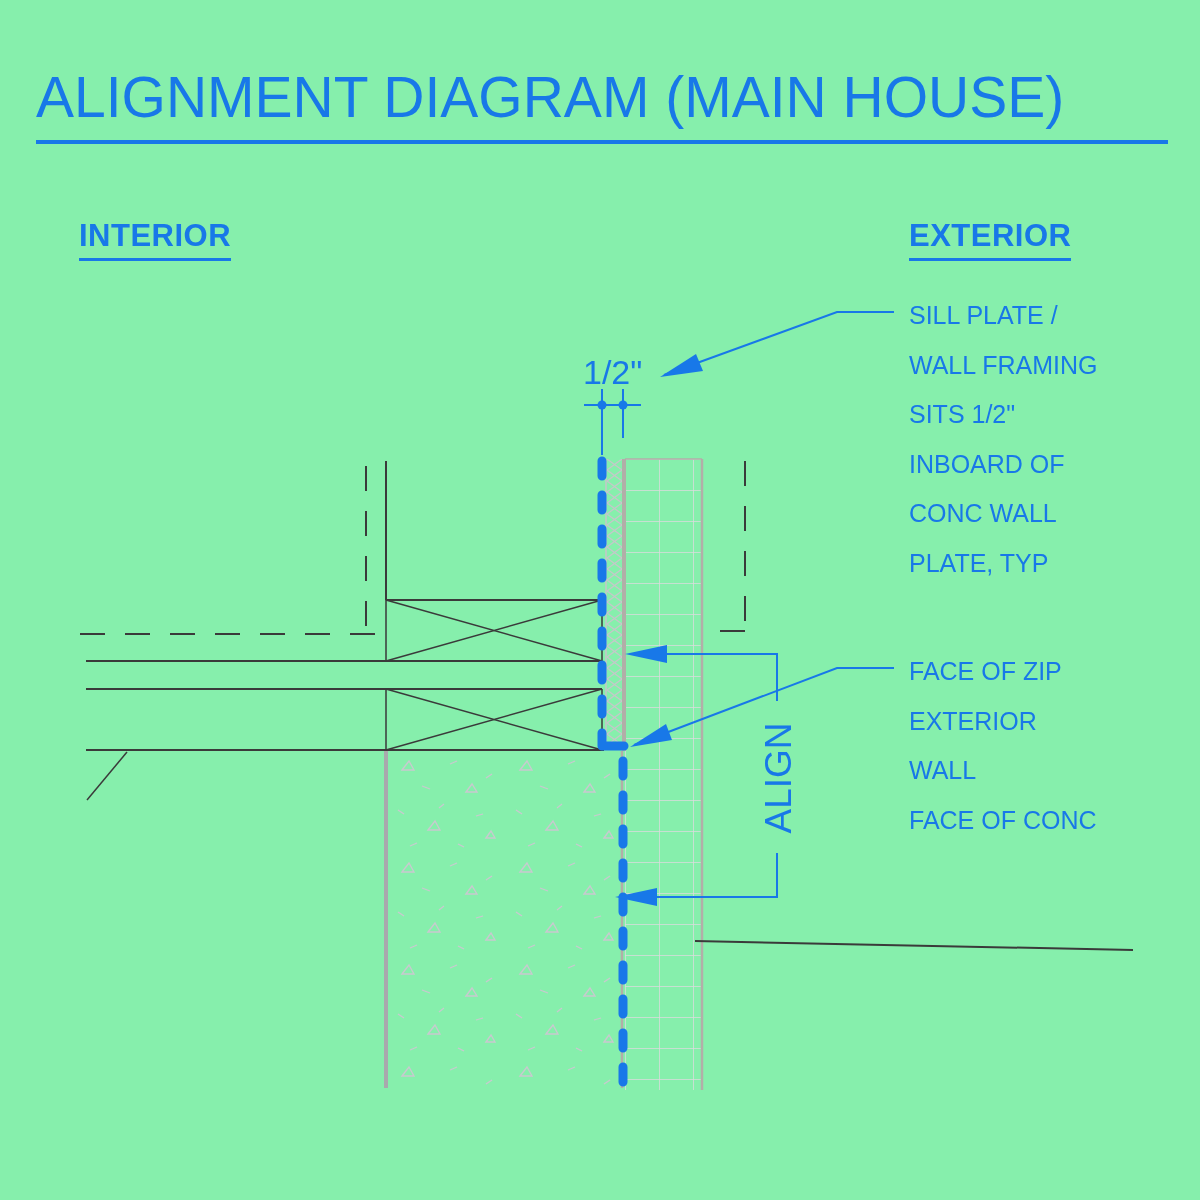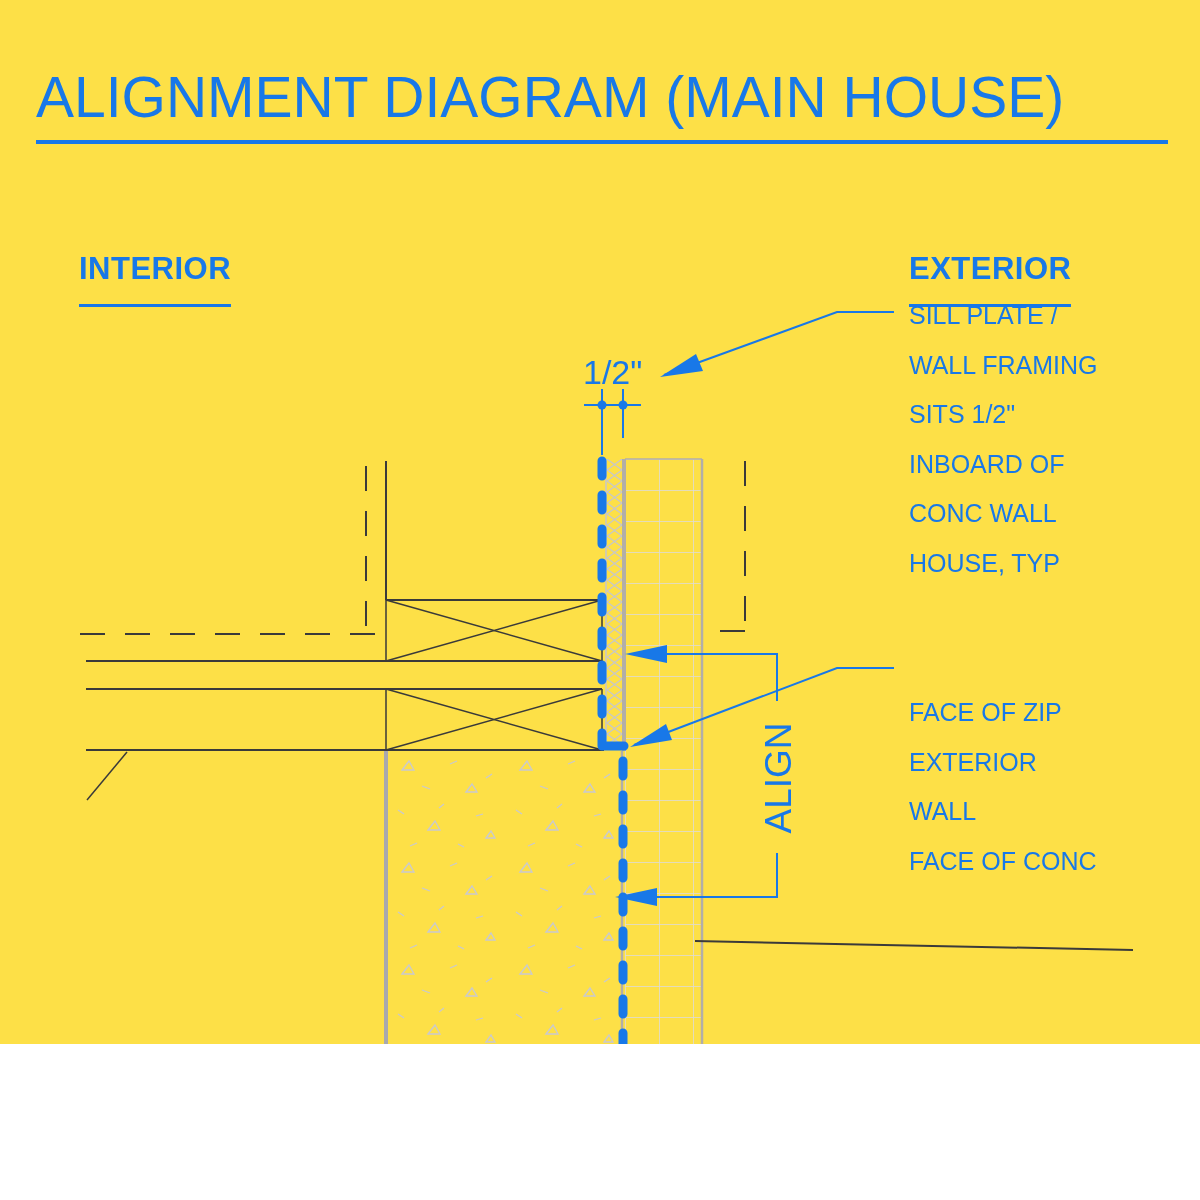--- a/index.html
+++ b/index.html
@@ -4,35 +4,35 @@
 <style>
   :root{
     --accent-blue:#1878E8;
     --line-black:#3a3a3a;
     --concrete-gray:#a9a9ad;
     --edge-gray:#b2aea8;
     --grid-gray:#dcdcde;
     --hatch-gray:#c6c6ca;
   }
   html,body{margin:0;padding:0;background:#ffffff;}
-  .page{position:relative;width:1200px;height:1044px;background:#fde047;overflow:hidden;
+  .page{position:relative;width:1200px;height:1200px;background:#86efac;overflow:hidden;
         font-family:"Liberation Sans", sans-serif;}
   .page-title{position:absolute;left:36px;top:64px;font-size:57px;font-weight:300;
         letter-spacing:0px;color:var(--accent-blue);white-space:nowrap;}
   .title-rule{position:absolute;left:36px;top:140px;width:1132px;height:4px;
         background:var(--accent-blue);}
   .zone-label{position:absolute;top:218px;font-size:31px;font-weight:bold;
         color:var(--accent-blue);border-bottom:3px solid var(--accent-blue);
-        padding-bottom:17px;letter-spacing:0.5px;margin-top:33px;}
+        padding-bottom:4px;letter-spacing:0.5px;}
   .zone-label.interior{left:79px;}
   .zone-label.exterior{left:909px;text-align:center;}
   .annot{position:absolute;left:909px;width:290px;color:var(--accent-blue);
         font-size:25px;line-height:49.5px;font-weight:400;}
   .annot1{top:291px;}
-  .annot2{top:647px;margin-top:41px;}
+  .annot2{top:647px;}
   .dim-text{position:absolute;left:583px;top:353px;font-size:34px;color:var(--accent-blue);}
   .align-label{position:absolute;left:698px;top:758px;width:160px;height:40px;
         text-align:center;font-size:37px;color:var(--accent-blue);
         transform:rotate(-90deg);transform-origin:center;}
   svg.linework{position:absolute;left:0;top:0;}
   .k{stroke:var(--line-black);stroke-width:2;fill:none;}
   .k1{stroke:var(--line-black);stroke-width:1.5;fill:none;}
   .kd{stroke:var(--line-black);stroke-width:2;fill:none;stroke-dasharray:25 20;}
   .gyE{stroke:var(--edge-gray);fill:none;}
   .bl{stroke:var(--accent-blue);stroke-width:2;fill:none;}
@@ -162,21 +162,21 @@
   <div class="dim-text">1/2"</div>
 
   <div class="align-label">ALIGN</div>
 
   <div class="annot annot1">
     <div>SILL PLATE /</div>
     <div>WALL FRAMING</div>
     <div>SITS 1/2"</div>
     <div>INBOARD OF</div>
     <div>CONC WALL</div>
-    <div>HOUSE, TYP</div>
+    <div>PLATE, TYP</div>
   </div>
 
   <div class="annot annot2">
     <div>FACE OF ZIP</div>
     <div>EXTERIOR</div>
     <div>WALL</div>
     <div>FACE OF CONC</div>
   </div>
 
 </div>

